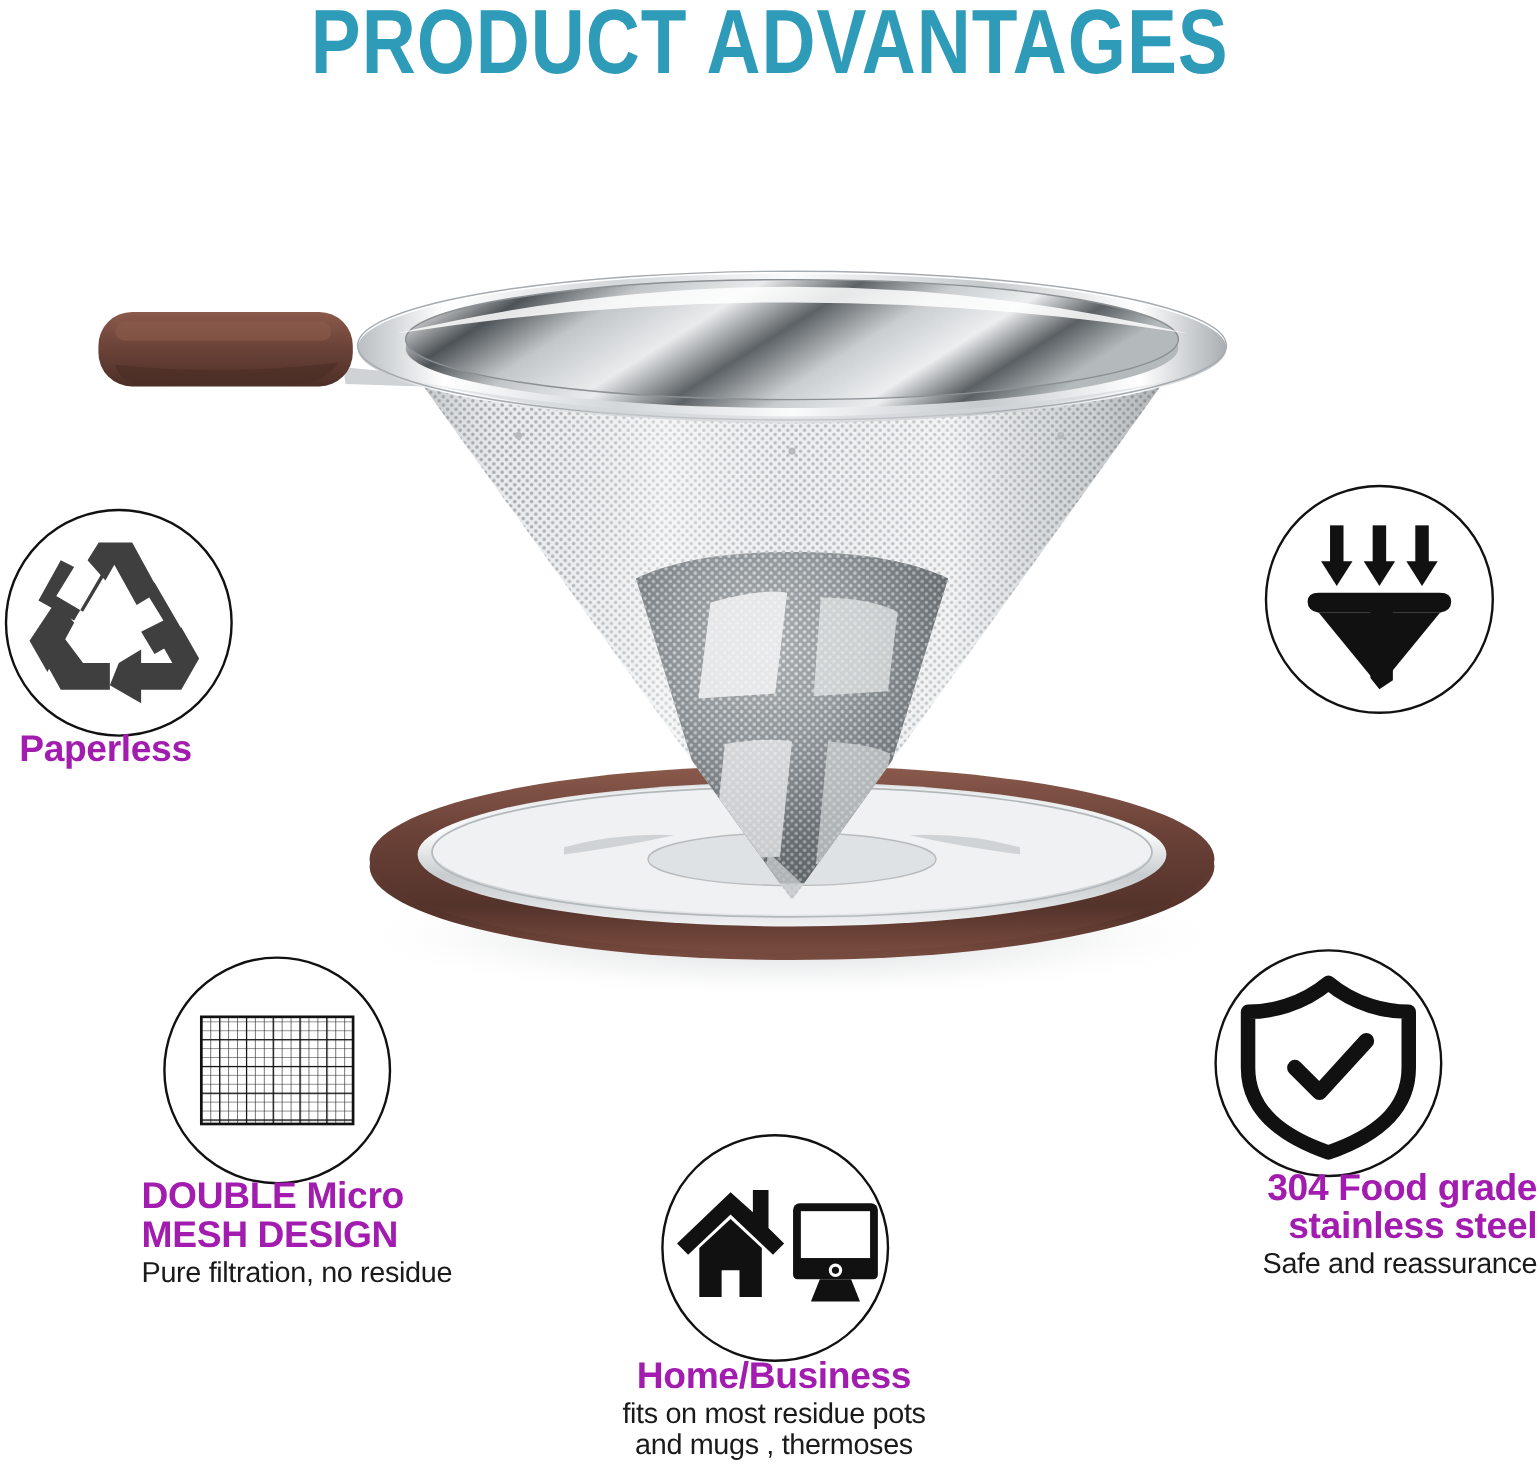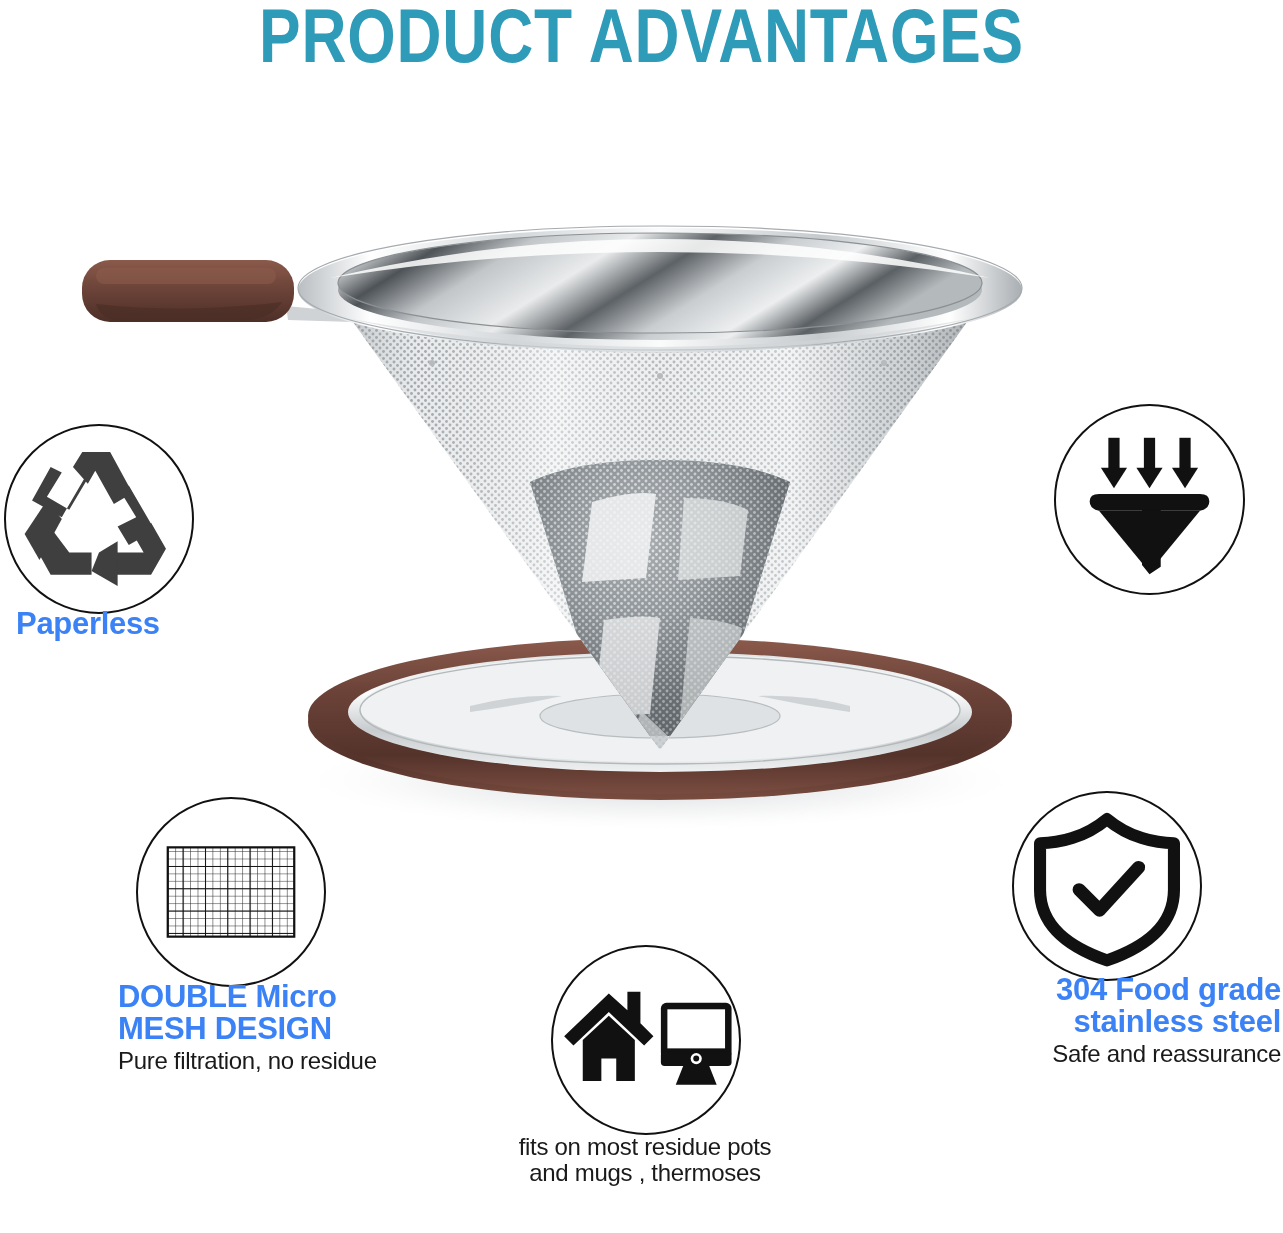--- a/index.html
+++ b/index.html
@@ -24,21 +24,21 @@
   .badge{
     position:absolute;border-radius:50%;
     border:2.5px solid #111111;background:#ffffff;
     box-sizing:border-box;
   }
   .badge svg{display:block;width:100%;height:100%;}
 
   .ftext{position:absolute;}
   .ftitle{
     font-size:31px;font-weight:bold;line-height:1.04;
-    color:#3b82f6;letter-spacing:-0.3px;white-space:pre-line;
+    color:#a21caf;letter-spacing:-0.3px;white-space:pre-line;
   }
   .fsub{
     font-size:24px;font-weight:normal;line-height:1.07;
     color:#1a1a1a;letter-spacing:-0.3px;margin-top:3px;white-space:pre-line;
   }
 
   
   #badge-recycle   {left:4px;  top:424px; width:190px;height:190px;}
   #text-paperless  {left:16px; top:608px; width:300px;text-align:left;}
 
@@ -286,20 +286,21 @@
         <rect x="58" y="30" width="38" height="30" rx="3"></rect>
         <rect x="61.5" y="33.5" width="31" height="21" fill="#ffffff"></rect>
         <rect x="58" y="56" width="38" height="8" rx="2"></rect>
         <circle cx="77" cy="60" r="3" fill="#ffffff"></circle>
         <circle cx="77" cy="60" r="1.6" fill="#111111"></circle>
         <path d="M70 64 L84 64 L88 74 L66 74 Z"></path>
       </g>
     </svg>
   </div>
   <div class="ftext" id="text-home">
+    <div class="ftitle">Home/Business</div>
     <div class="fsub">fits on most residue pots
 and mugs , thermoses</div>
   </div>
 </div>
 
 <div class="feature">
   <div class="badge" id="badge-shield">
     <svg viewBox="0 0 100 100" aria-hidden="true">
       <path d="M50 14 C 62 24 76 27 86 27 L86 52 C 86 72 70 83 50 90 C 30 83 14 72 14 52 L14 27 C 24 27 38 24 50 14 Z" fill="none" stroke="#111111" stroke-width="6.5" stroke-linejoin="round"></path>
       <path d="M35 52 L46 63 L67 40" fill="none" stroke="#111111" stroke-width="7" stroke-linecap="round" stroke-linejoin="round"></path>

